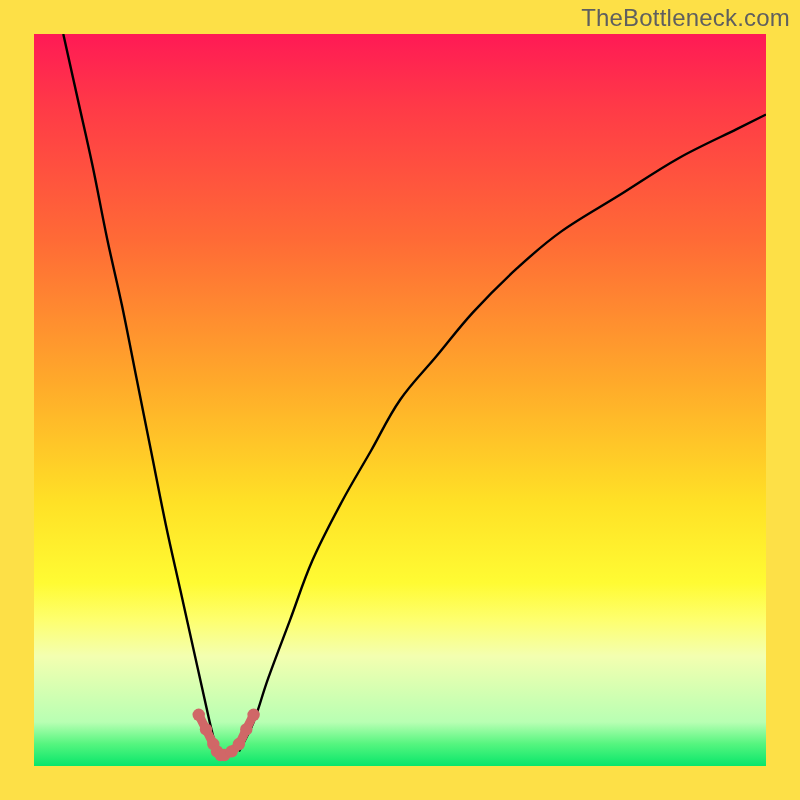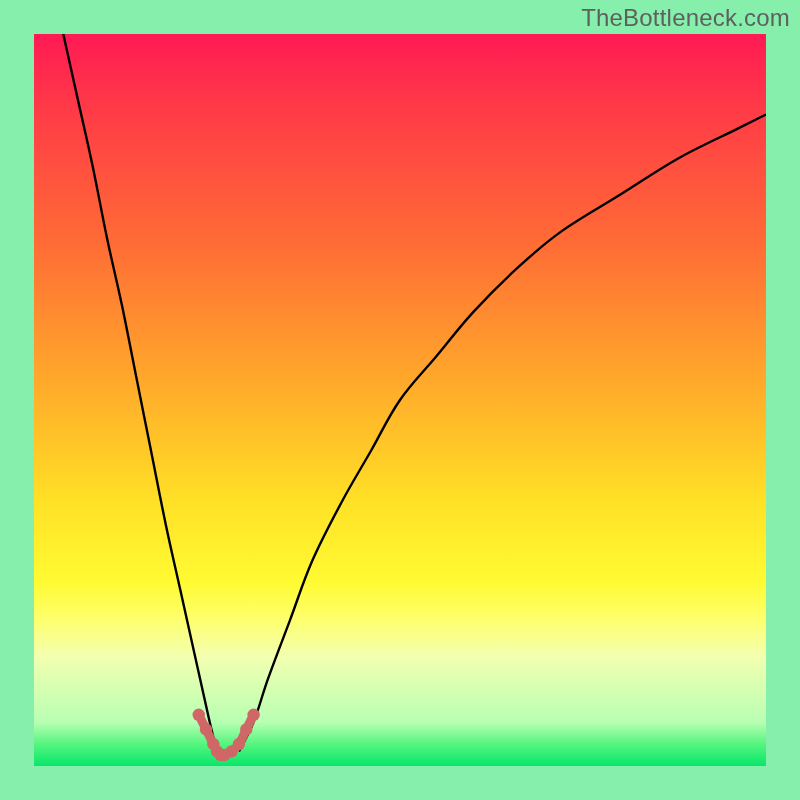--- a/index.html
+++ b/index.html
@@ -7,21 +7,21 @@
     padding: 0;
     width: 800px;
     height: 800px;
     overflow: hidden;
     font-family: Arial, Helvetica, sans-serif;
   }
   .frame {
     position: relative;
     width: 800px;
     height: 800px;
-    background: #86efac;
+    background: #fde047;
     box-sizing: border-box;
   }
   .plot-area {
     position: absolute;
     left: 34px;
     top: 34px;
     width: 732px;
     height: 732px;
     overflow: hidden;
   }

